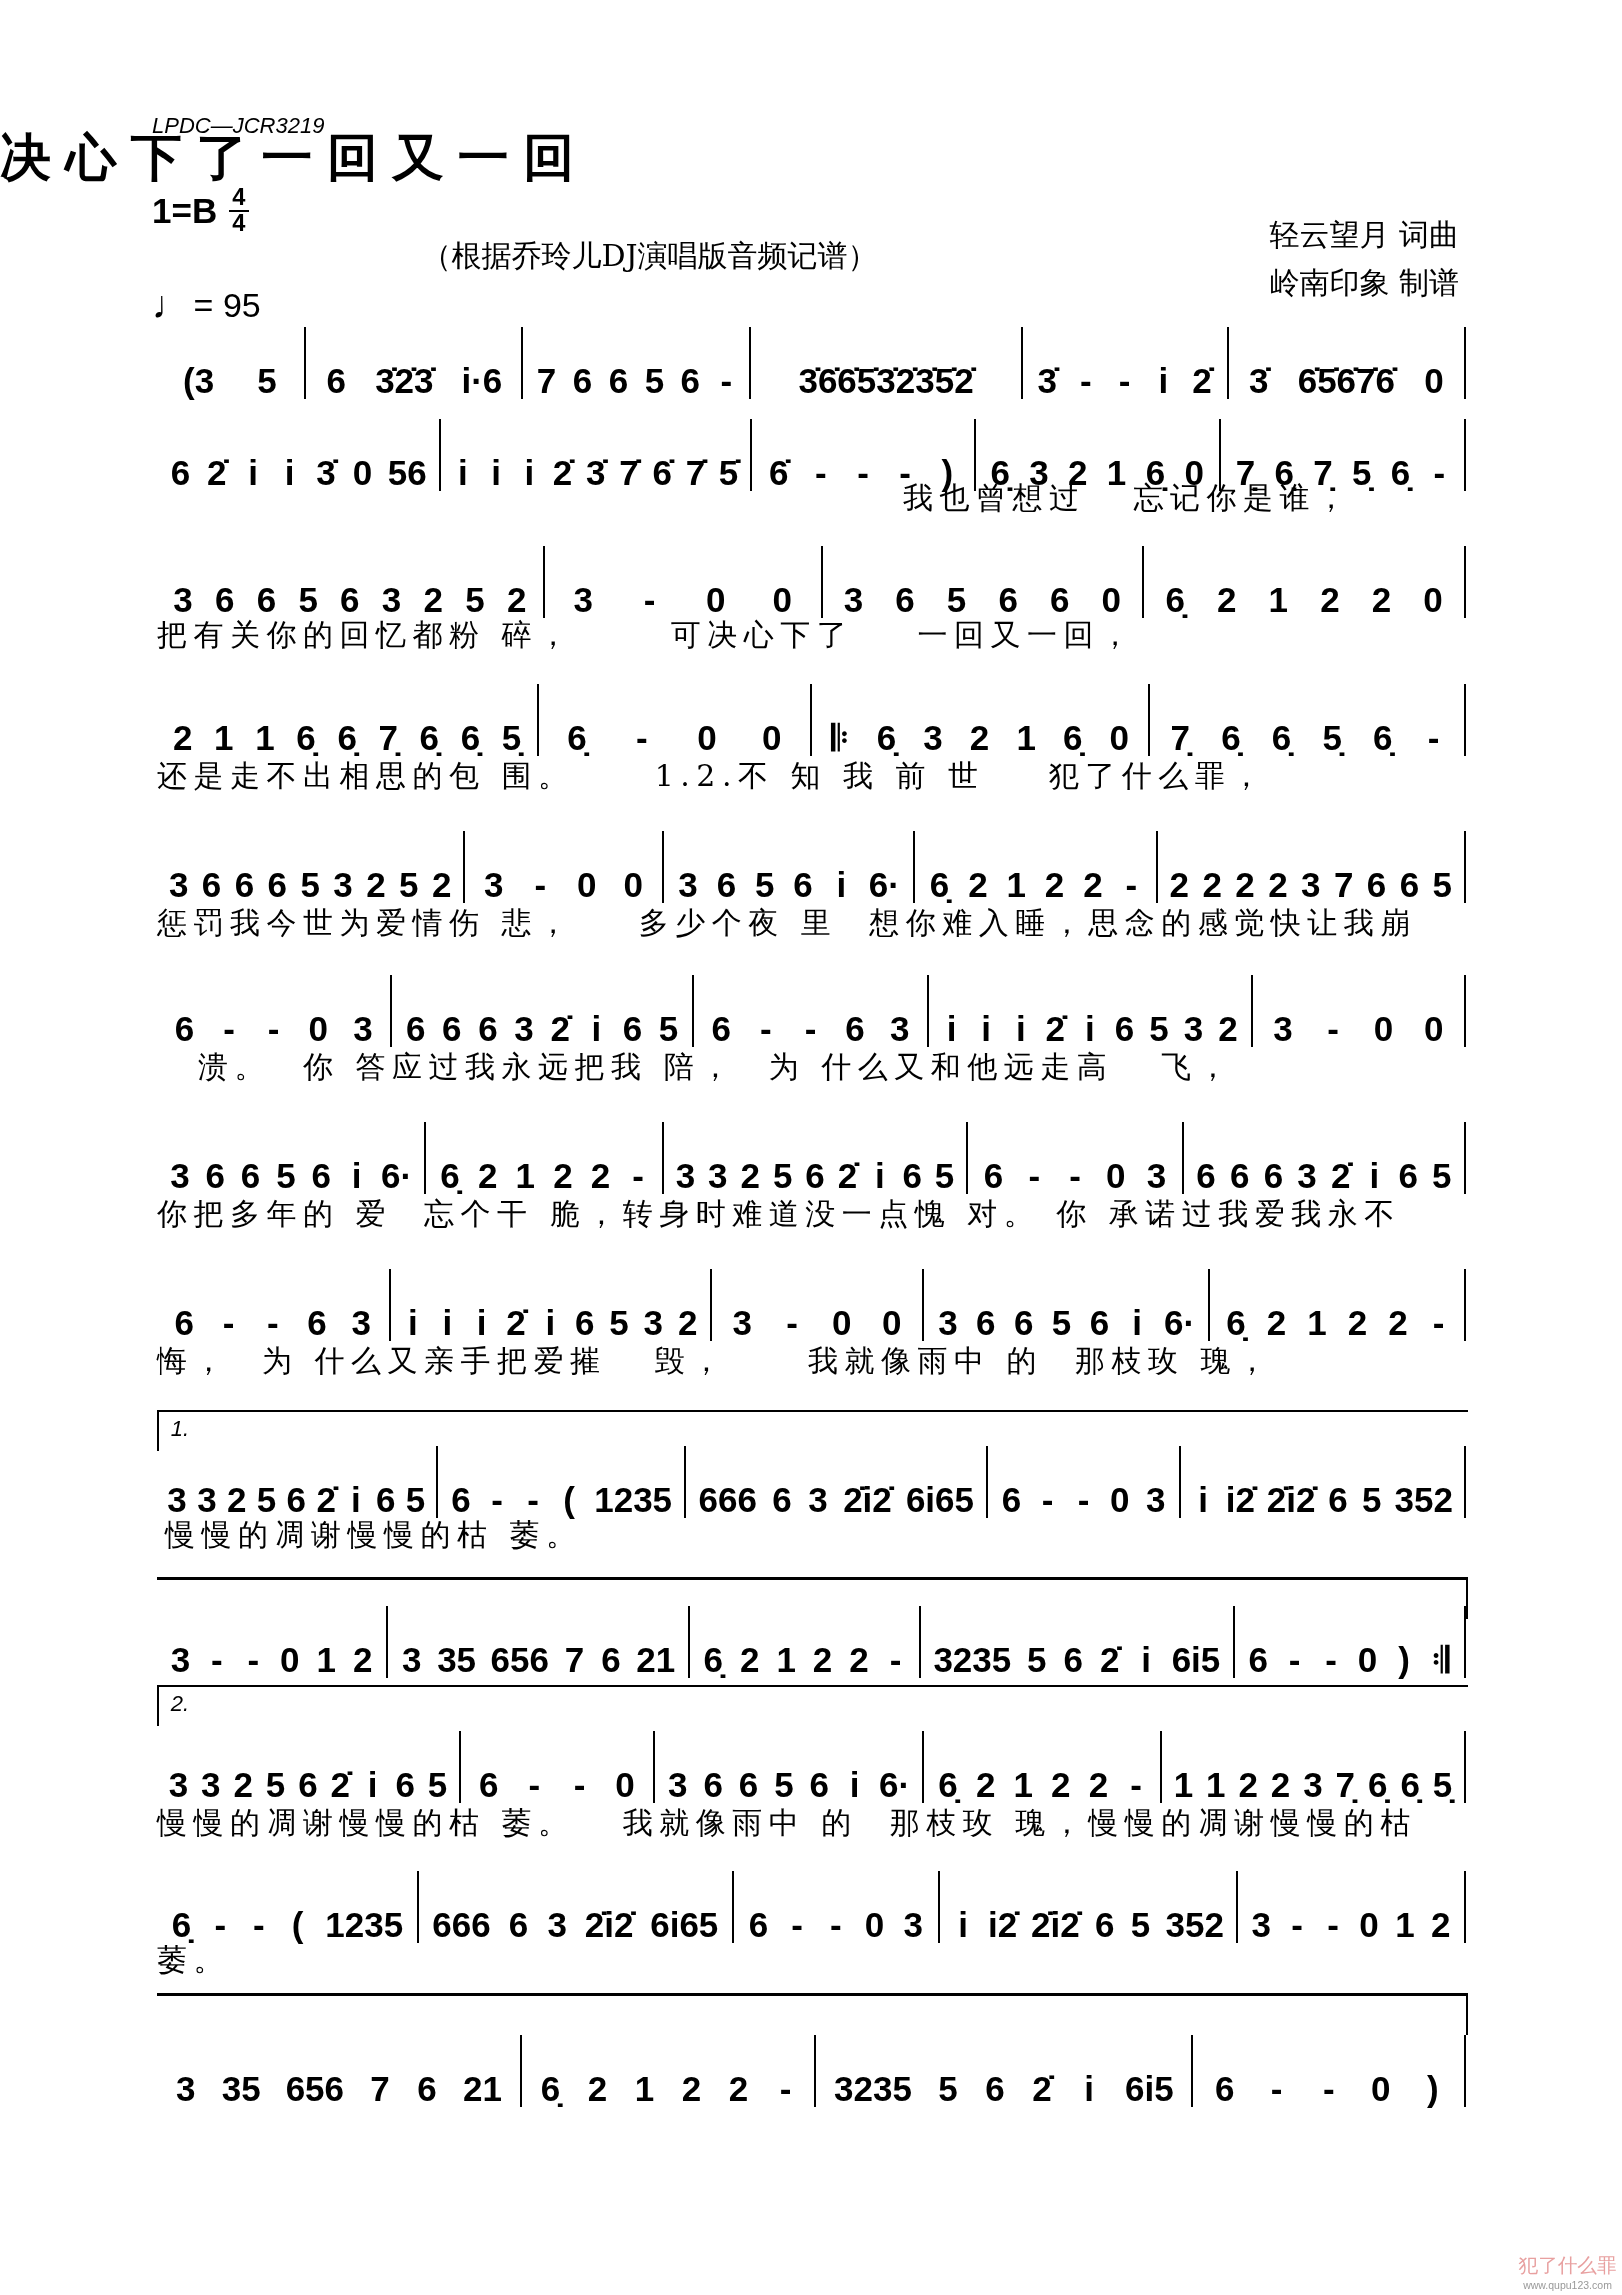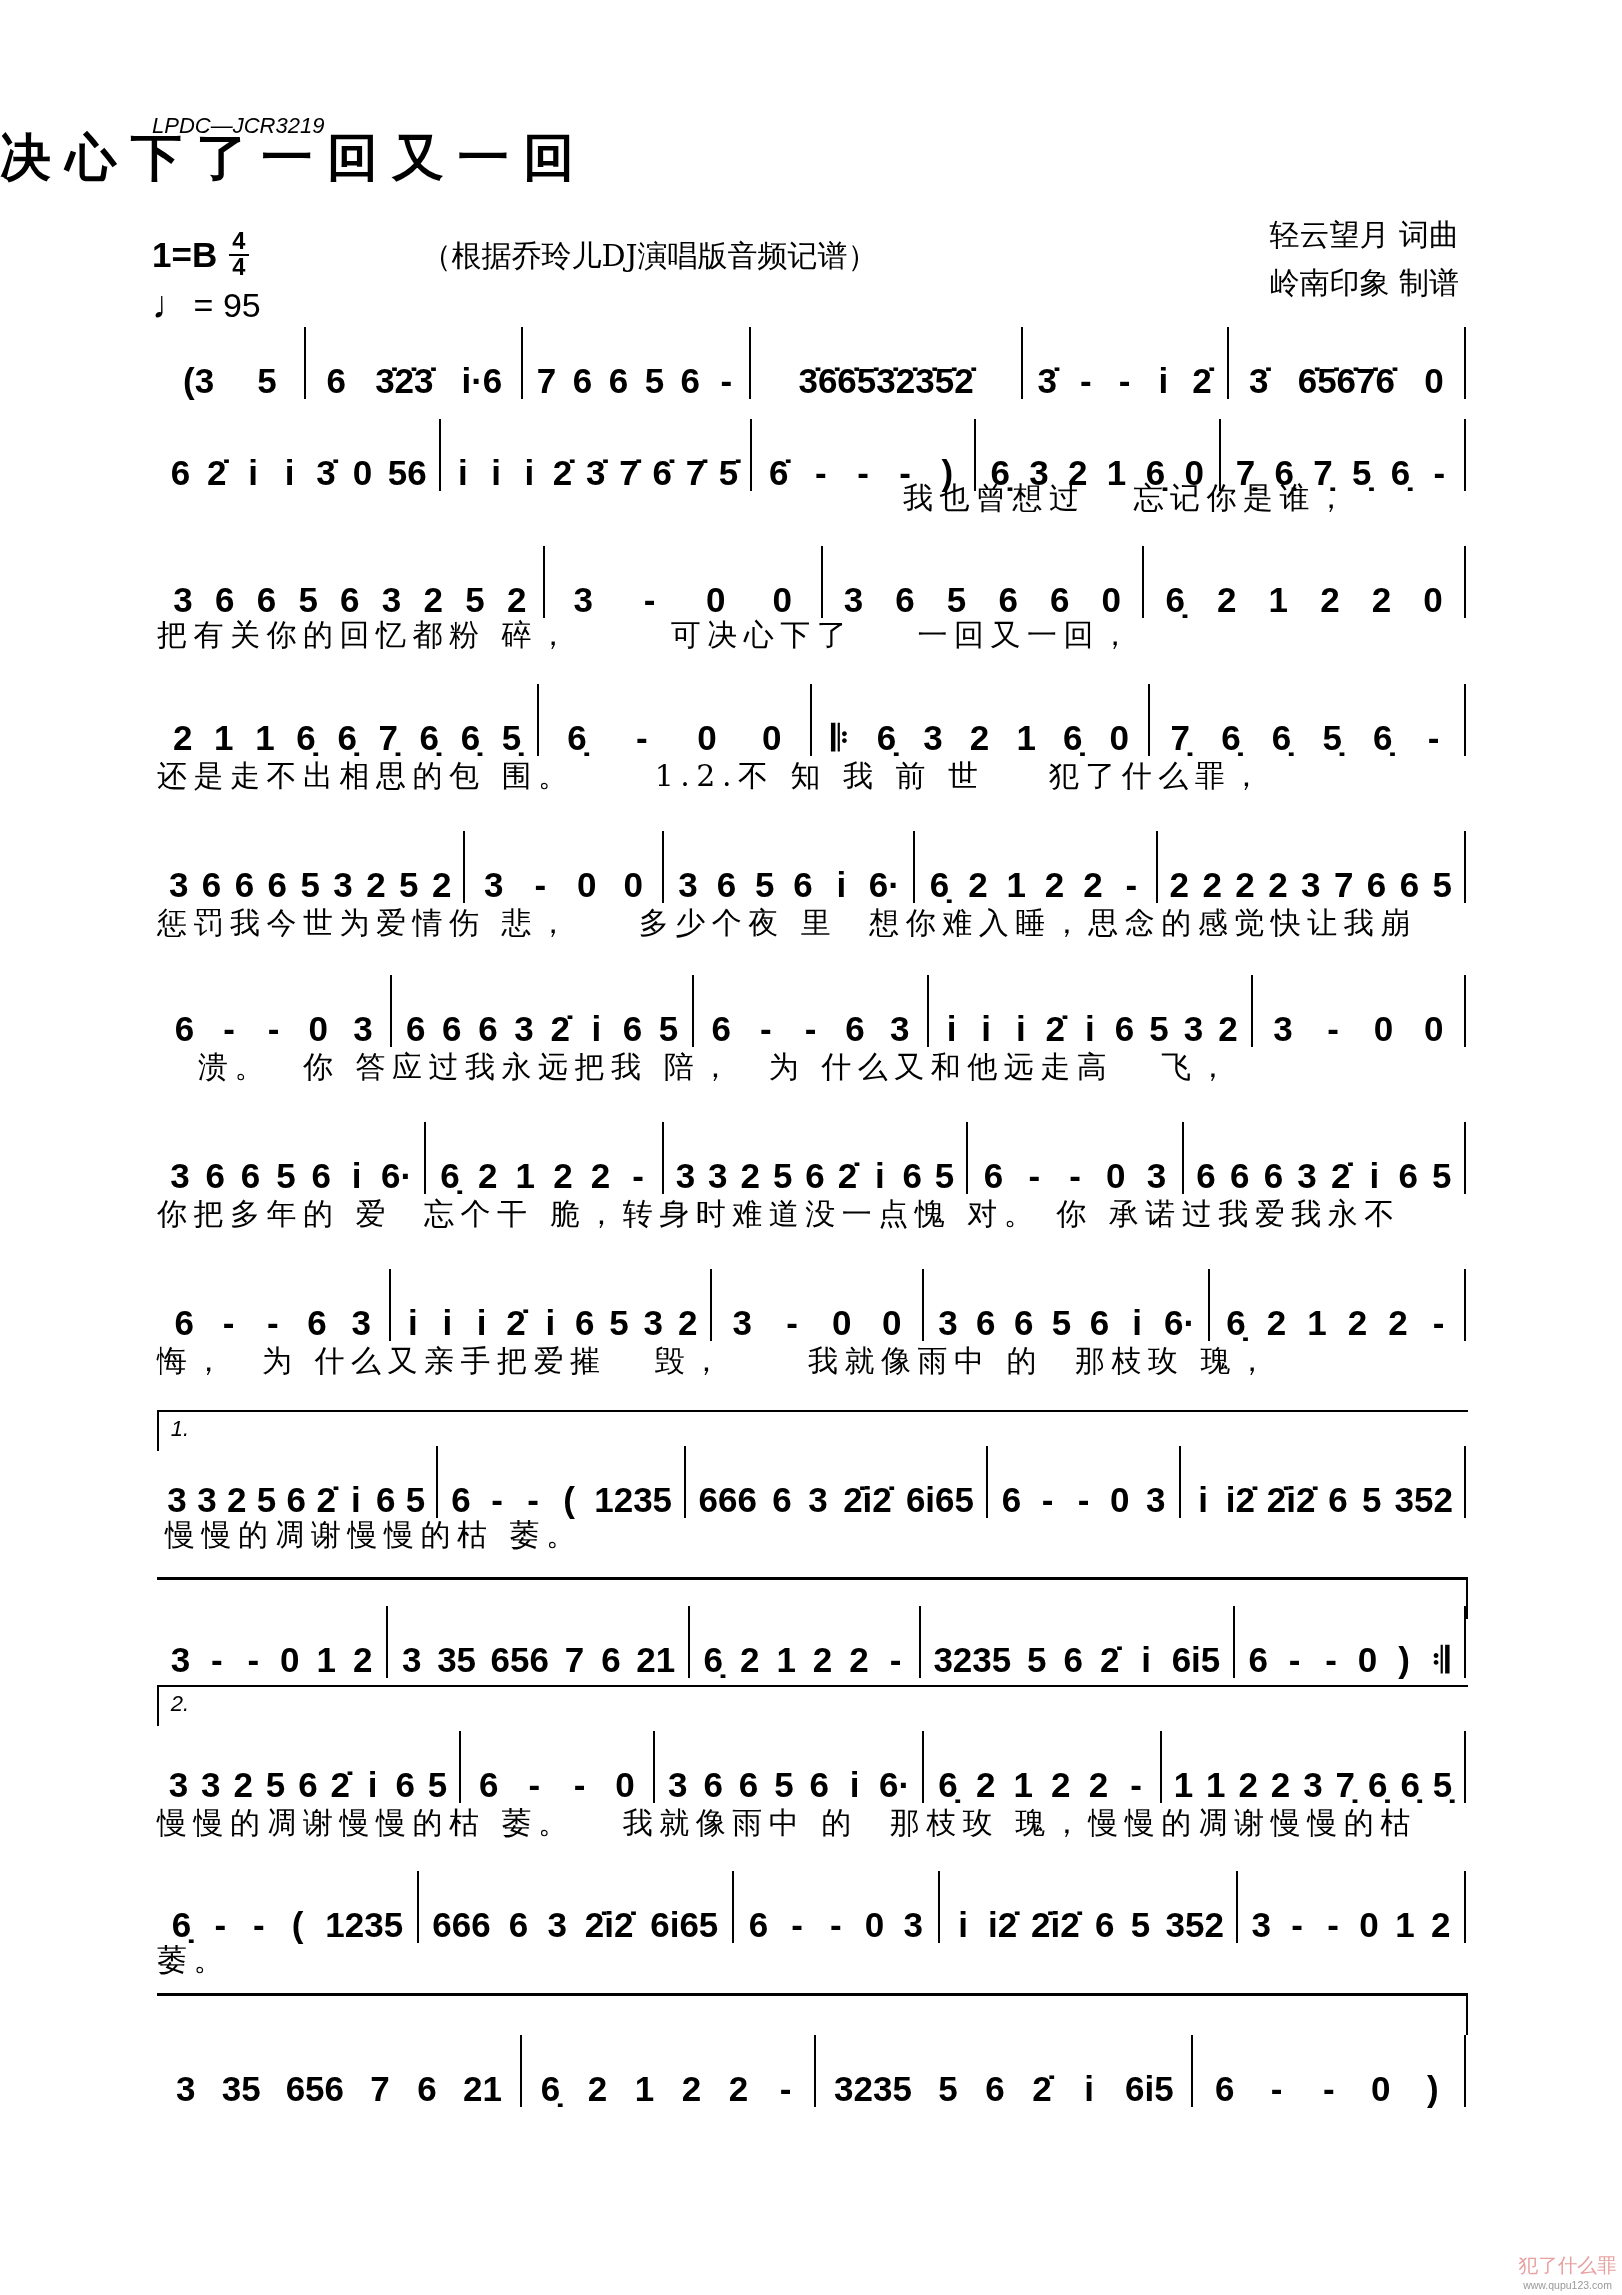--- a/index.html
+++ b/index.html
@@ -2,21 +2,21 @@
 <html style="font-size:10.5px"><head>
 <meta charset="utf-8">
 <style>
   html, body { margin:0; padding:0; background:#ffffff; }
   body { width:1623px; height:2295px; position:relative; overflow:hidden;
          font-family:"Liberation Sans", "DejaVu Sans", sans-serif; color:#000; }
   .abs { position:absolute; }
   .code { left:152px; top:113px; font-size:22px; font-style:italic; }
   .title { left:0; width:1613px; top:124px; text-align:left; font-size:51px; font-weight:bold;
            letter-spacing:14.4px; font-family:"DejaVu Serif", serif; }
-  .key { left:152px; top:186px; font-size:35px; font-weight:bold; display:flex; align-items:center;margin-top:44px; }
+  .key { left:152px; top:186px; font-size:35px; font-weight:bold; display:flex; align-items:center; }
   .frac { display:inline-flex; flex-direction:column; align-items:center; margin-left:11.8px; font-size:23.6px; line-height:23.6px; }
   .frac .bar { width:19.6px; border-top:2px solid #000; }
   .subtitle { left:0; width:1299px; top:236px; text-align:center; font-size:30px; font-family:"DejaVu Serif", serif; }
   .credits { right:164px; top:211px; font-size:30px; line-height:48px; text-align:right; font-family:"DejaVu Serif", serif; }
   .tempo { left:152px; top:283px; font-size:34px; display:flex; align-items:center; }
   .tempo .note-glyph { font-size:39px; margin-right:2.6px; }
 
   .row { position:absolute; left:157px; width:1309px; display:flex; align-items:flex-end; }
   .measure { display:flex; align-items:flex-end; flex:1 1 auto; justify-content:space-around; padding:0 5.2px; position:relative; }
   .bar-line { width:2px; background:#000; align-self:stretch; height:72px; flex:0 0 2px; }

